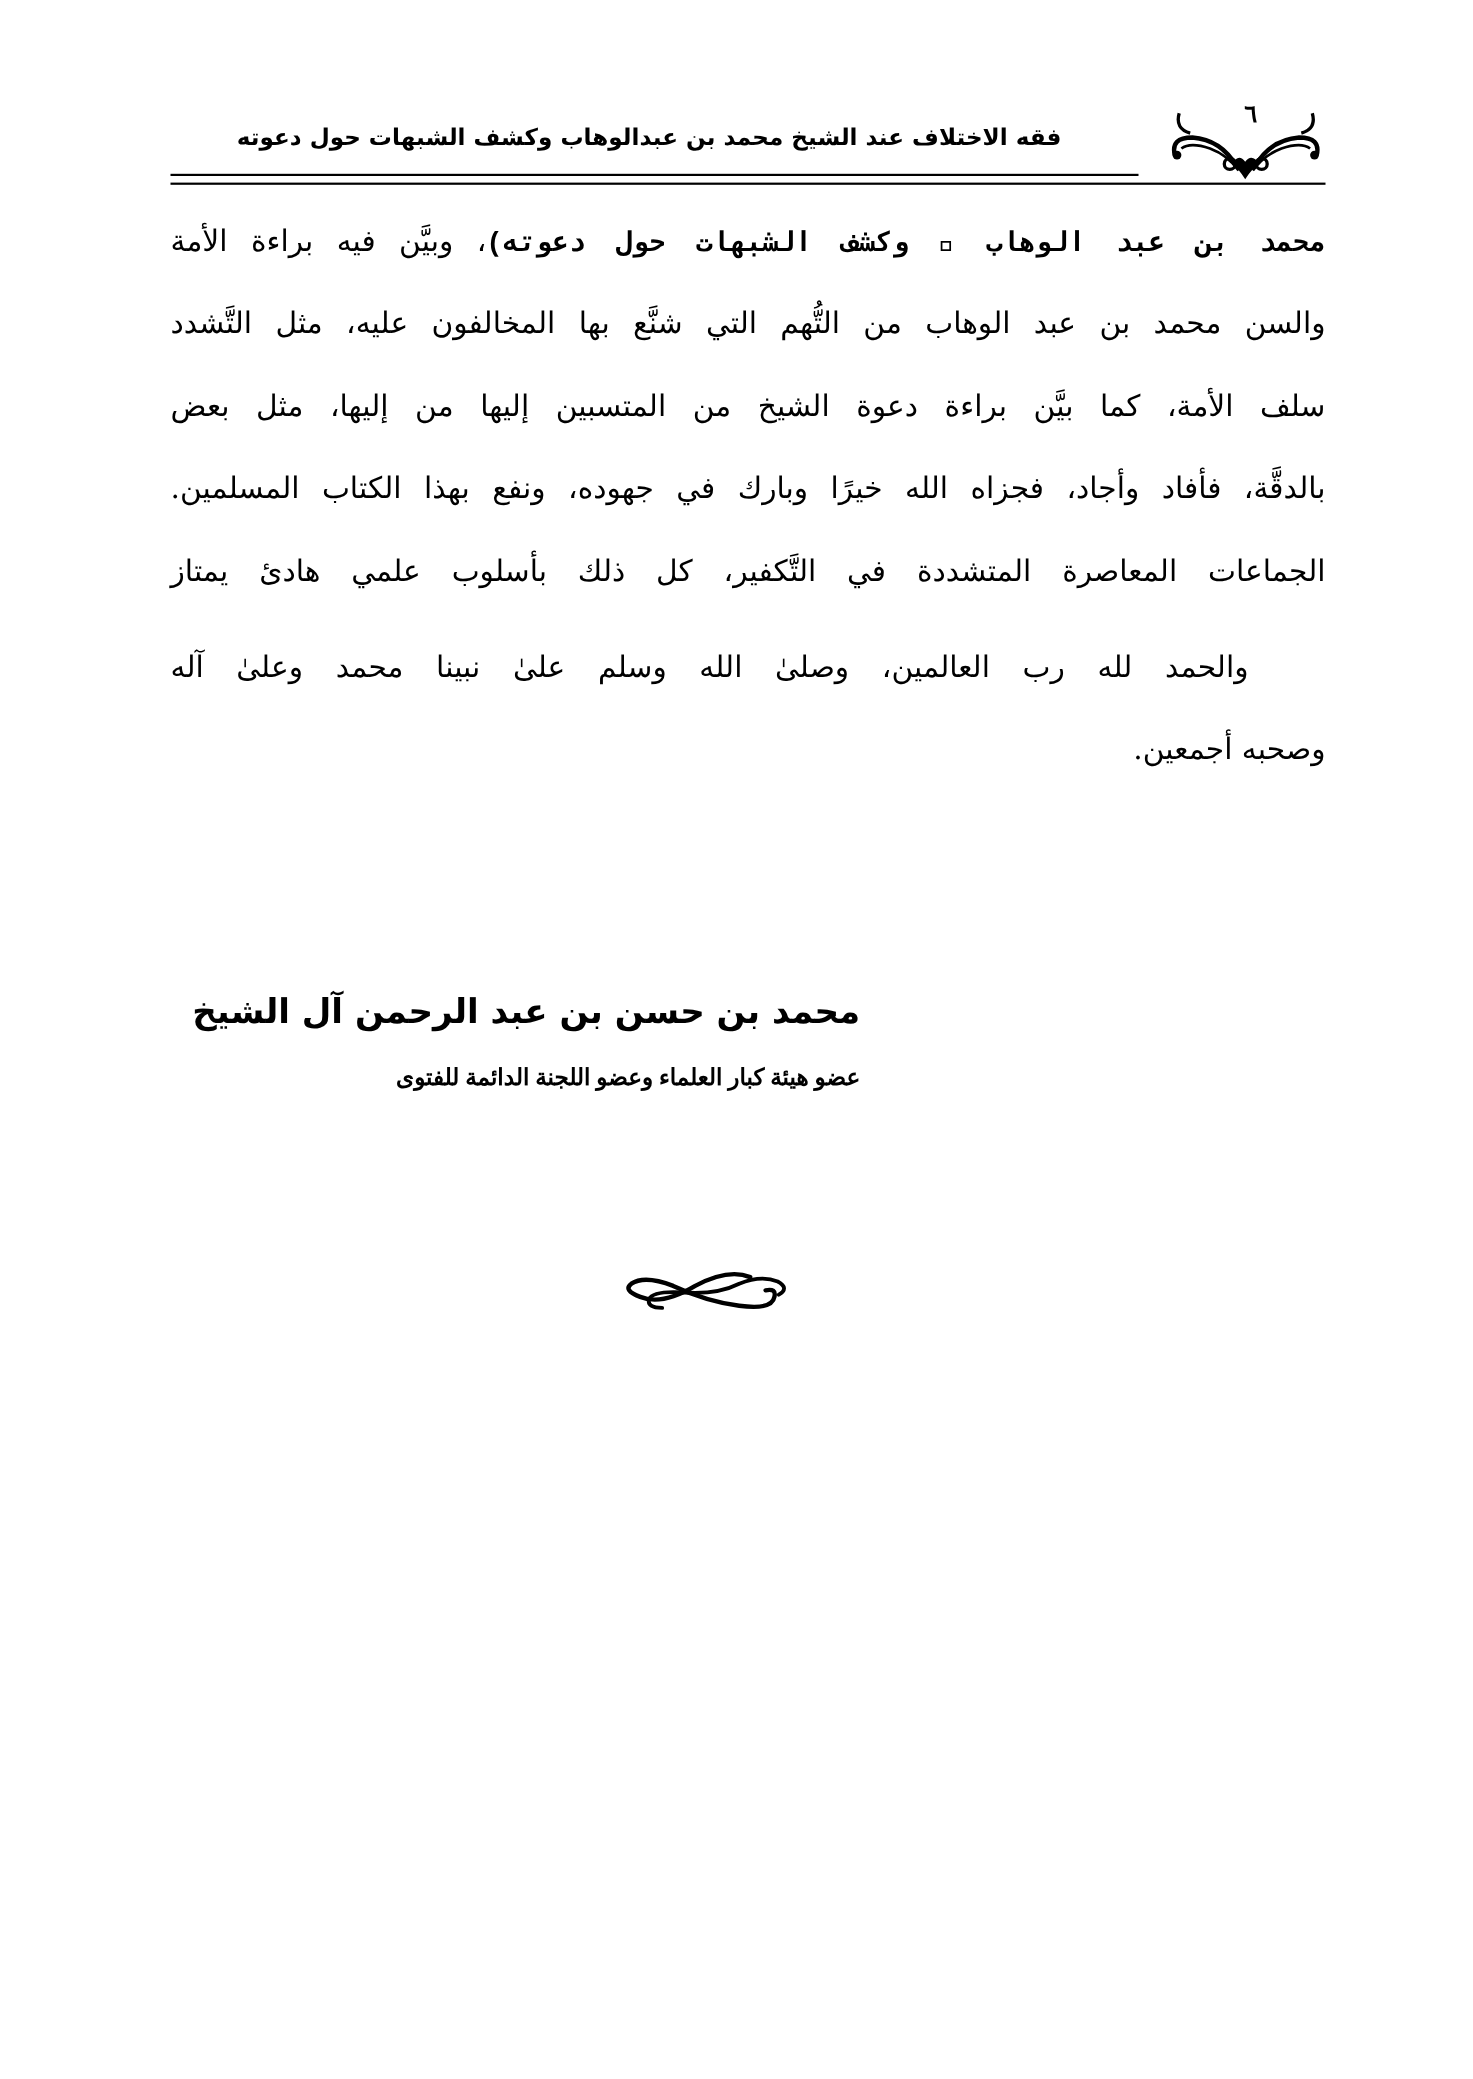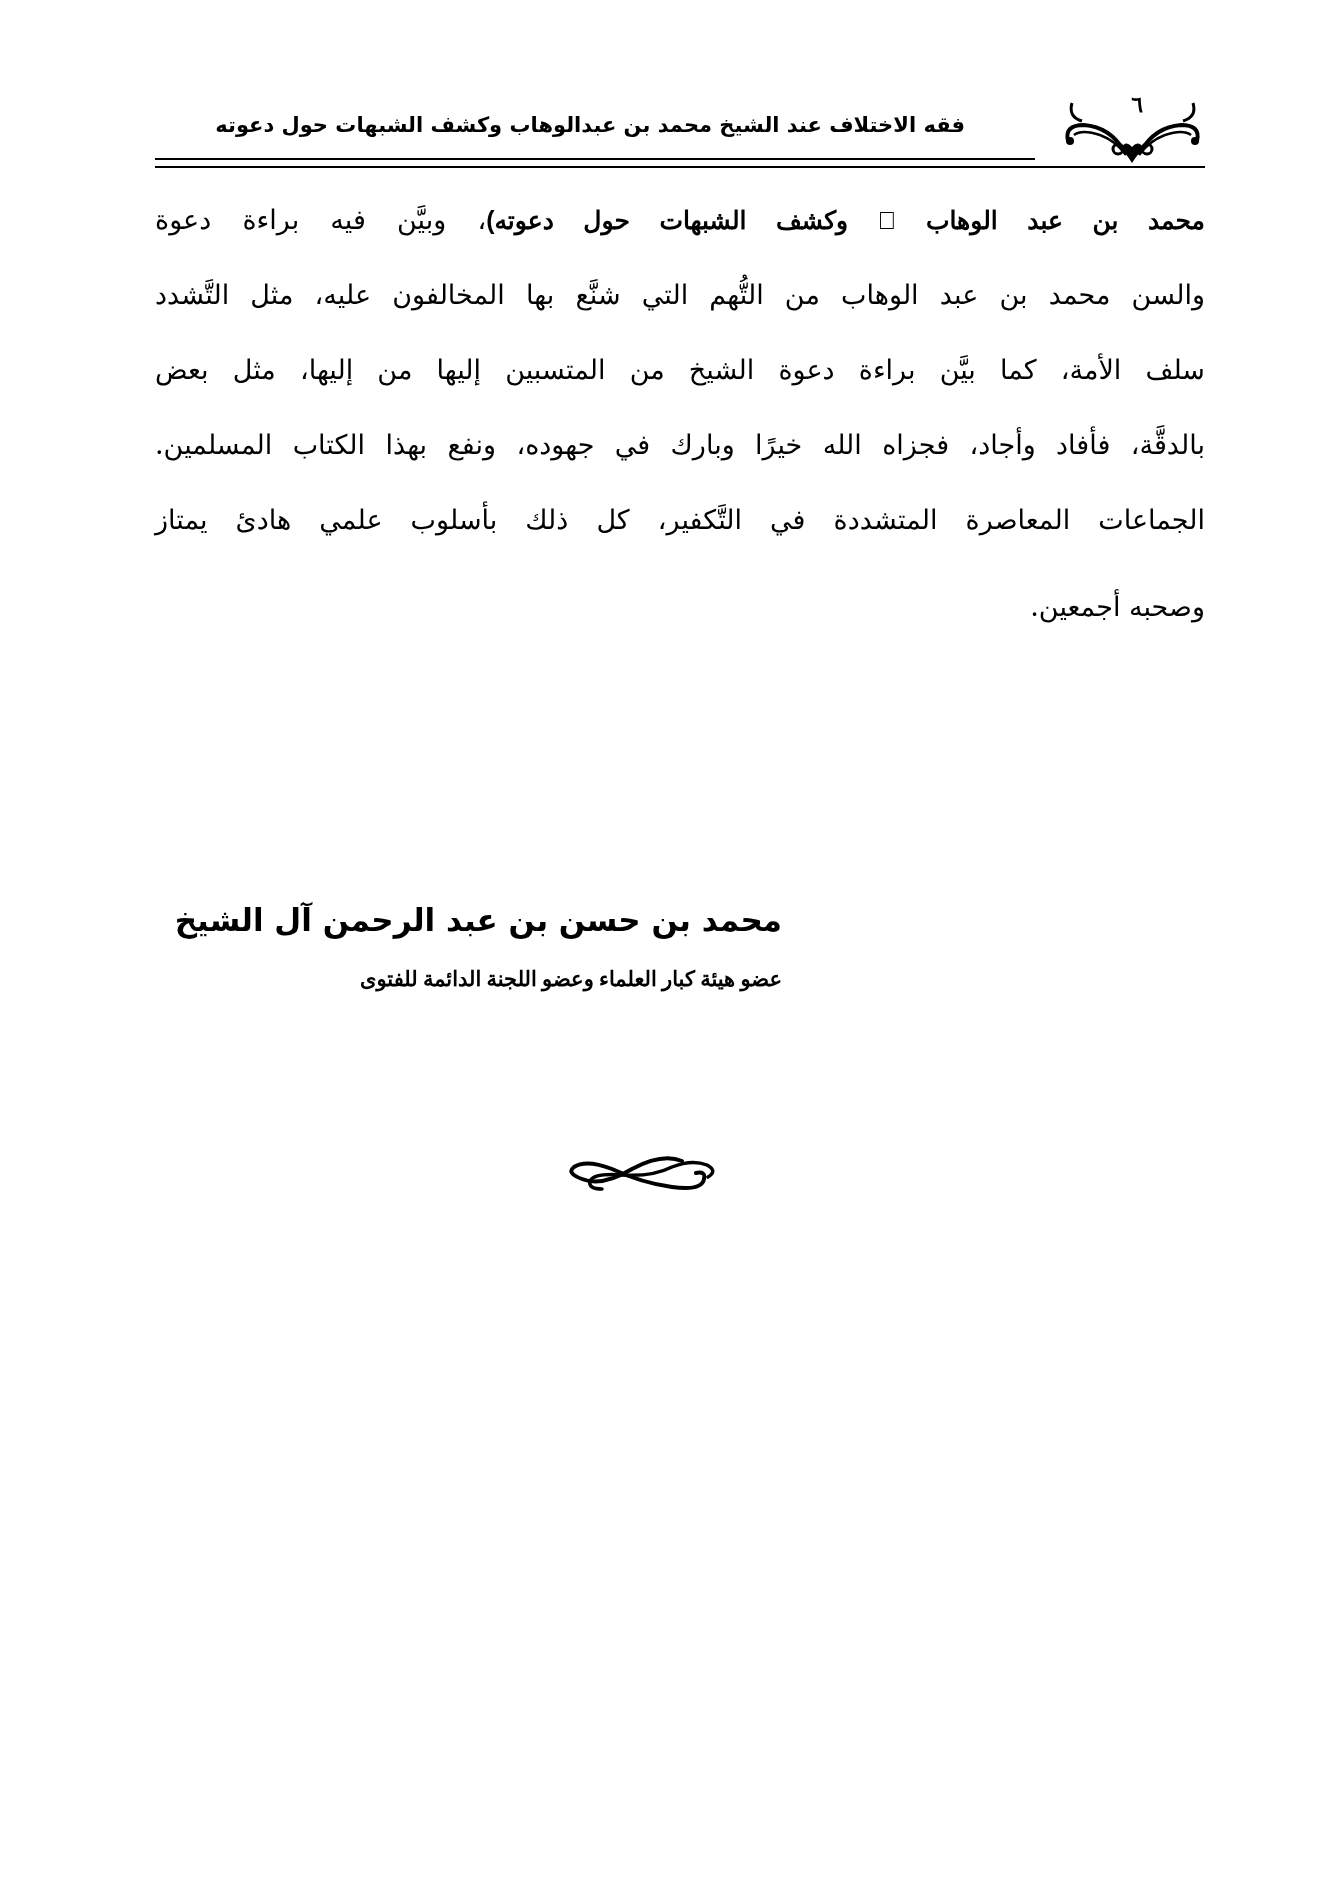--- a/index.html
+++ b/index.html
@@ -9,21 +9,21 @@
     .header { position: absolute; left: 155px; top: 95px; width: 1050px; height: 80px; }
     .header-title { position: absolute; right: 240px; top: 18px; font-family: "DejaVu Sans", sans-serif; font-weight: bold; font-size: 21px; direction: rtl; white-space: nowrap; letter-spacing: -0.5px; }
     .ornament { position: absolute; right: 0; top: 0; width: 145px; height: 70px; }
     .page-number { position: absolute; right: 62px; top: -4px; font-family: "DejaVu Serif", serif; font-weight: bold; font-size: 22px; }
     .rule-top { position: absolute; left: 0; top: 63px; width: 880px; height: 0; border-top: 2px solid #000; }
     .rule-bottom { position: absolute; left: 0; top: 71px; width: 1050px; height: 0; border-top: 2px solid #000; }
 
     .body-text { position: absolute; left: 155px; top: 182px; width: 1050px; direction: rtl; font-family: "DejaVu Serif", serif; font-size: 27px; line-height: 75px; text-align: justify; text-align-last: auto; }
     .line { display: block; text-align: justify; text-align-last: justify; white-space: nowrap; height: 75px; }
     .line.last { text-align-last: right; }
-    .bold-seg { font-family: Liberation Sans, sans-serif; font-weight: bold; font-size: 25px; }
+    .bold-seg { font-family: Liberation Mono, monospace; font-weight: bold; font-size: 25px; }
     .para2 { margin-top: 12px; }
     .indent { padding-right: 70px; }
 
     .signature { position: absolute; left: 252px; top: 895px; width: 530px; direction: rtl; text-align: right; }
     .sig-name { font-family: "DejaVu Sans", sans-serif; font-weight: bold; font-size: 31px; line-height: 50px; white-space: nowrap; }
     .sig-role { font-family: Liberation Serif, serif; font-weight: bold; font-size: 21px; line-height: 40px; margin-top: 14px; white-space: nowrap; }
 
     .divider { position: absolute; left: 562px; top: 1155px; width: 160px; height: 42px; }
   </style>
 </head>
@@ -45,27 +45,28 @@
         <circle cx="87" cy="54" r="5" fill="none" stroke="#000" stroke-width="3"></circle>
       </svg>
       <span class="page-number">٦</span>
     </div>
     <div class="rule-top"></div>
     <div class="rule-bottom"></div>
   </div>
 
   <div class="body-text">
     <div class="paragraph">
-      <span class="line"><span class="bold-seg">محمد بن عبد الوهاب ﷬ وكشف الشبهات حول دعوته)</span><span>، وبيَّن فيه براءة دعوة</span></span>
+      <span class="line"><span class="bold-seg">محمد بن عبد الوهاب ﷬ وكشف الشبهات حول دعوته)</span><span>، وبيَّن فيه براءة الأمة</span></span>
       <span class="line">والسن محمد بن عبد الوهاب من التُّهم التي شنَّع بها المخالفون عليه، مثل التَّشدد</span>
       <span class="line">سلف الأمة، كما بيَّن براءة دعوة الشيخ من المتسبين إليها من إليها، مثل بعض</span>
       <span class="line">بالدقَّة، فأفاد وأجاد، فجزاه الله خيرًا وبارك في جهوده، ونفع بهذا الكتاب المسلمين.</span>
       <span class="line">الجماعات المعاصرة المتشددة في التَّكفير، كل ذلك بأسلوب علمي هادئ يمتاز</span>
     </div>
     <div class="paragraph para2">
+      <span class="line indent">والحمد لله رب العالمين، وصلىٰ الله وسلم علىٰ نبينا محمد وعلىٰ آله</span>
       <span class="line last">وصحبه أجمعين.</span>
     </div>
   </div>
 
   <div class="signature">
     <div class="sig-name">محمد بن حسن بن عبد الرحمن آل الشيخ</div>
     <div class="sig-role">عضو هيئة كبار العلماء وعضو اللجنة الدائمة للفتوى</div>
   </div>
 
   <div class="divider">

